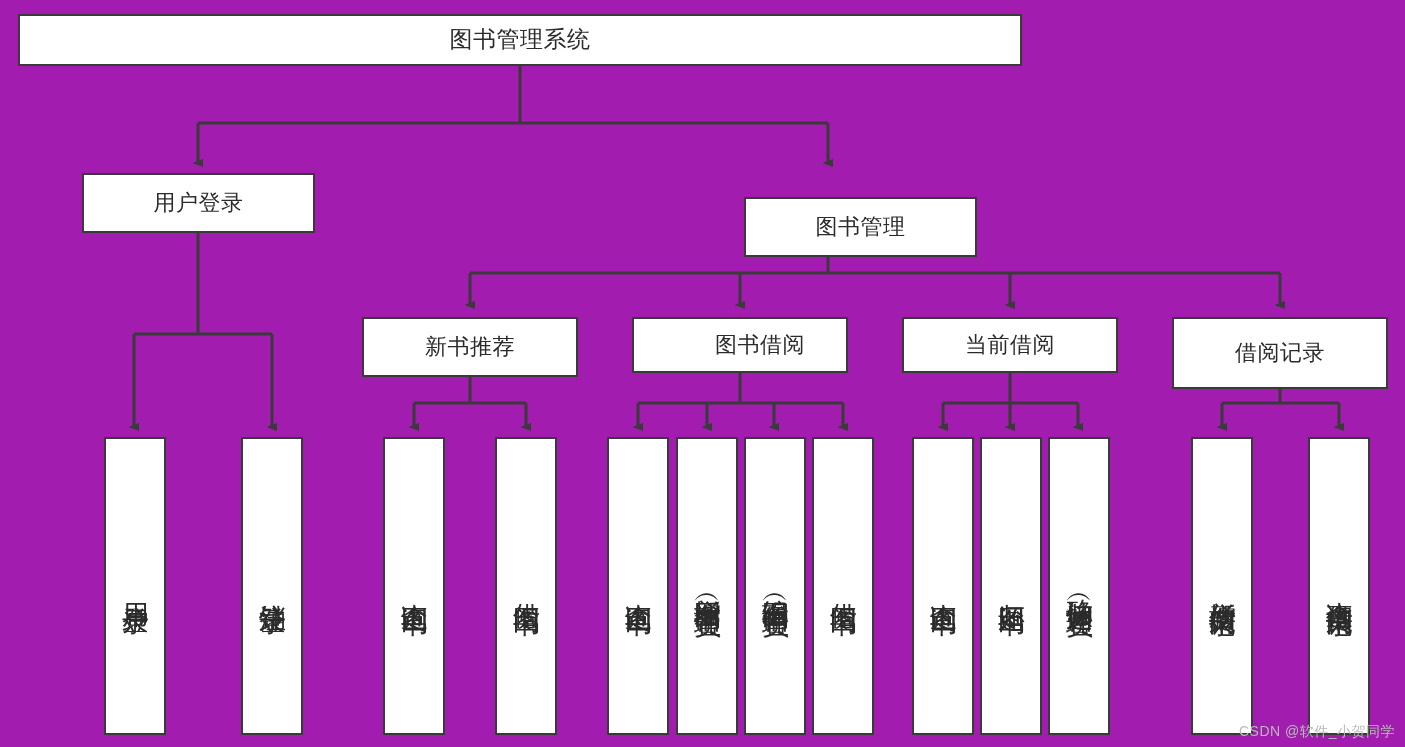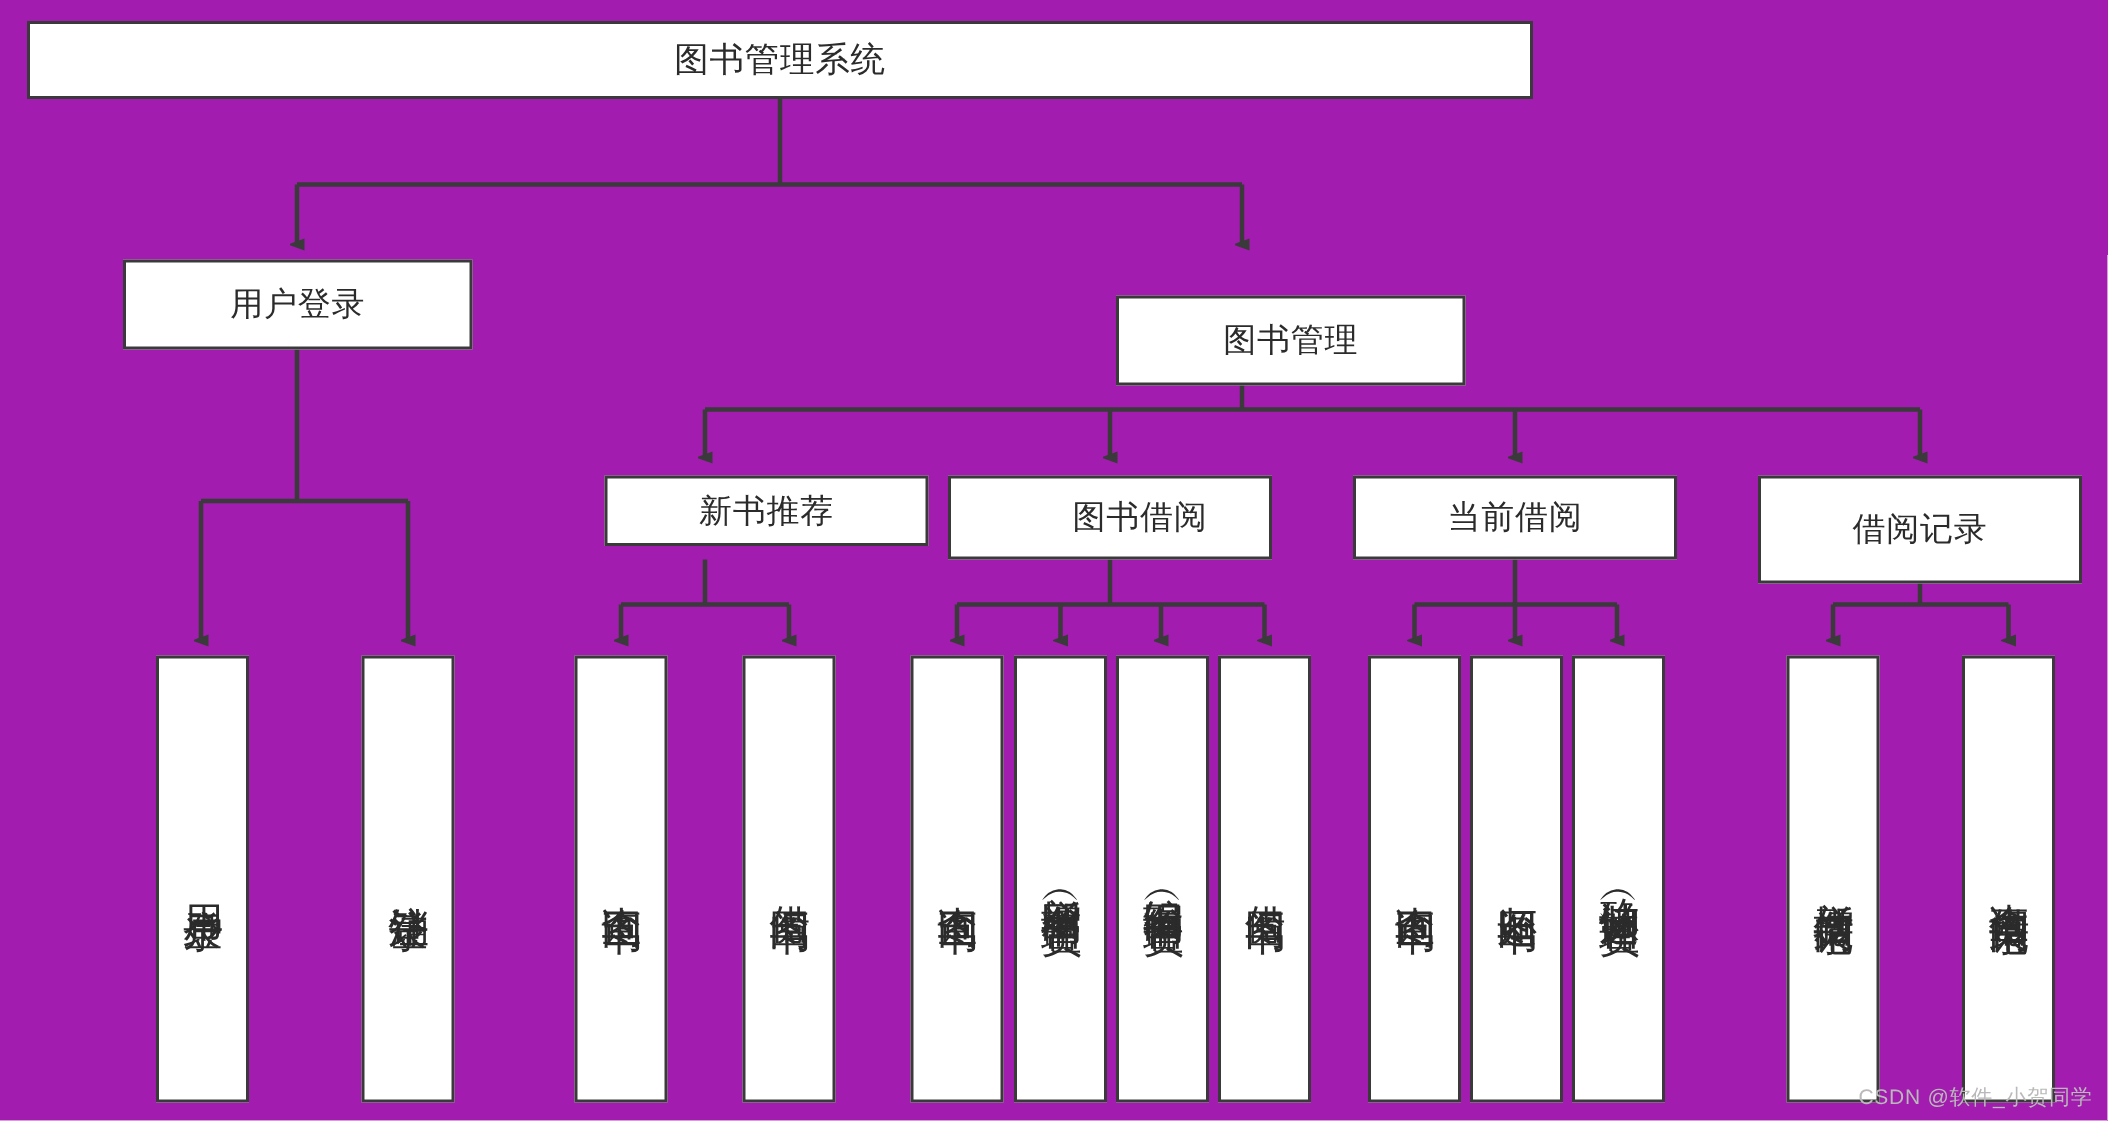--- a/index.html
+++ b/index.html
@@ -135,21 +135,21 @@
     <span class="label">图书管理系统</span>
   </div>
 
   <div class="node horiz" style="left:82px; top:173px; width:233px; height:60px;">
     <span class="label">用户登录</span>
   </div>
   <div class="node horiz" style="left:744px; top:173px; width:233px; height:60px;margin-top:24px;">
     <span class="label">图书管理</span>
   </div>
 
-  <div class="node horiz" style="left:362px; top:317px; width:216px; height:47px;margin-left:41px;">
+  <div class="node horiz" style="left:362px; top:317px; width:216px; height:60px;">
     <span class="label">新书推荐</span>
   </div>
   <div class="node horiz" style="left:632px; top:317px; width:216px; height:56px;padding-left:40px;">
     <span class="label">图书借阅</span>
   </div>
   <div class="node horiz" style="left:902px; top:317px; width:216px; height:56px;">
     <span class="label">当前借阅</span>
   </div>
   <div class="node horiz" style="left:1172px; top:317px; width:216px; height:72px;">
     <span class="label">借阅记录</span>

